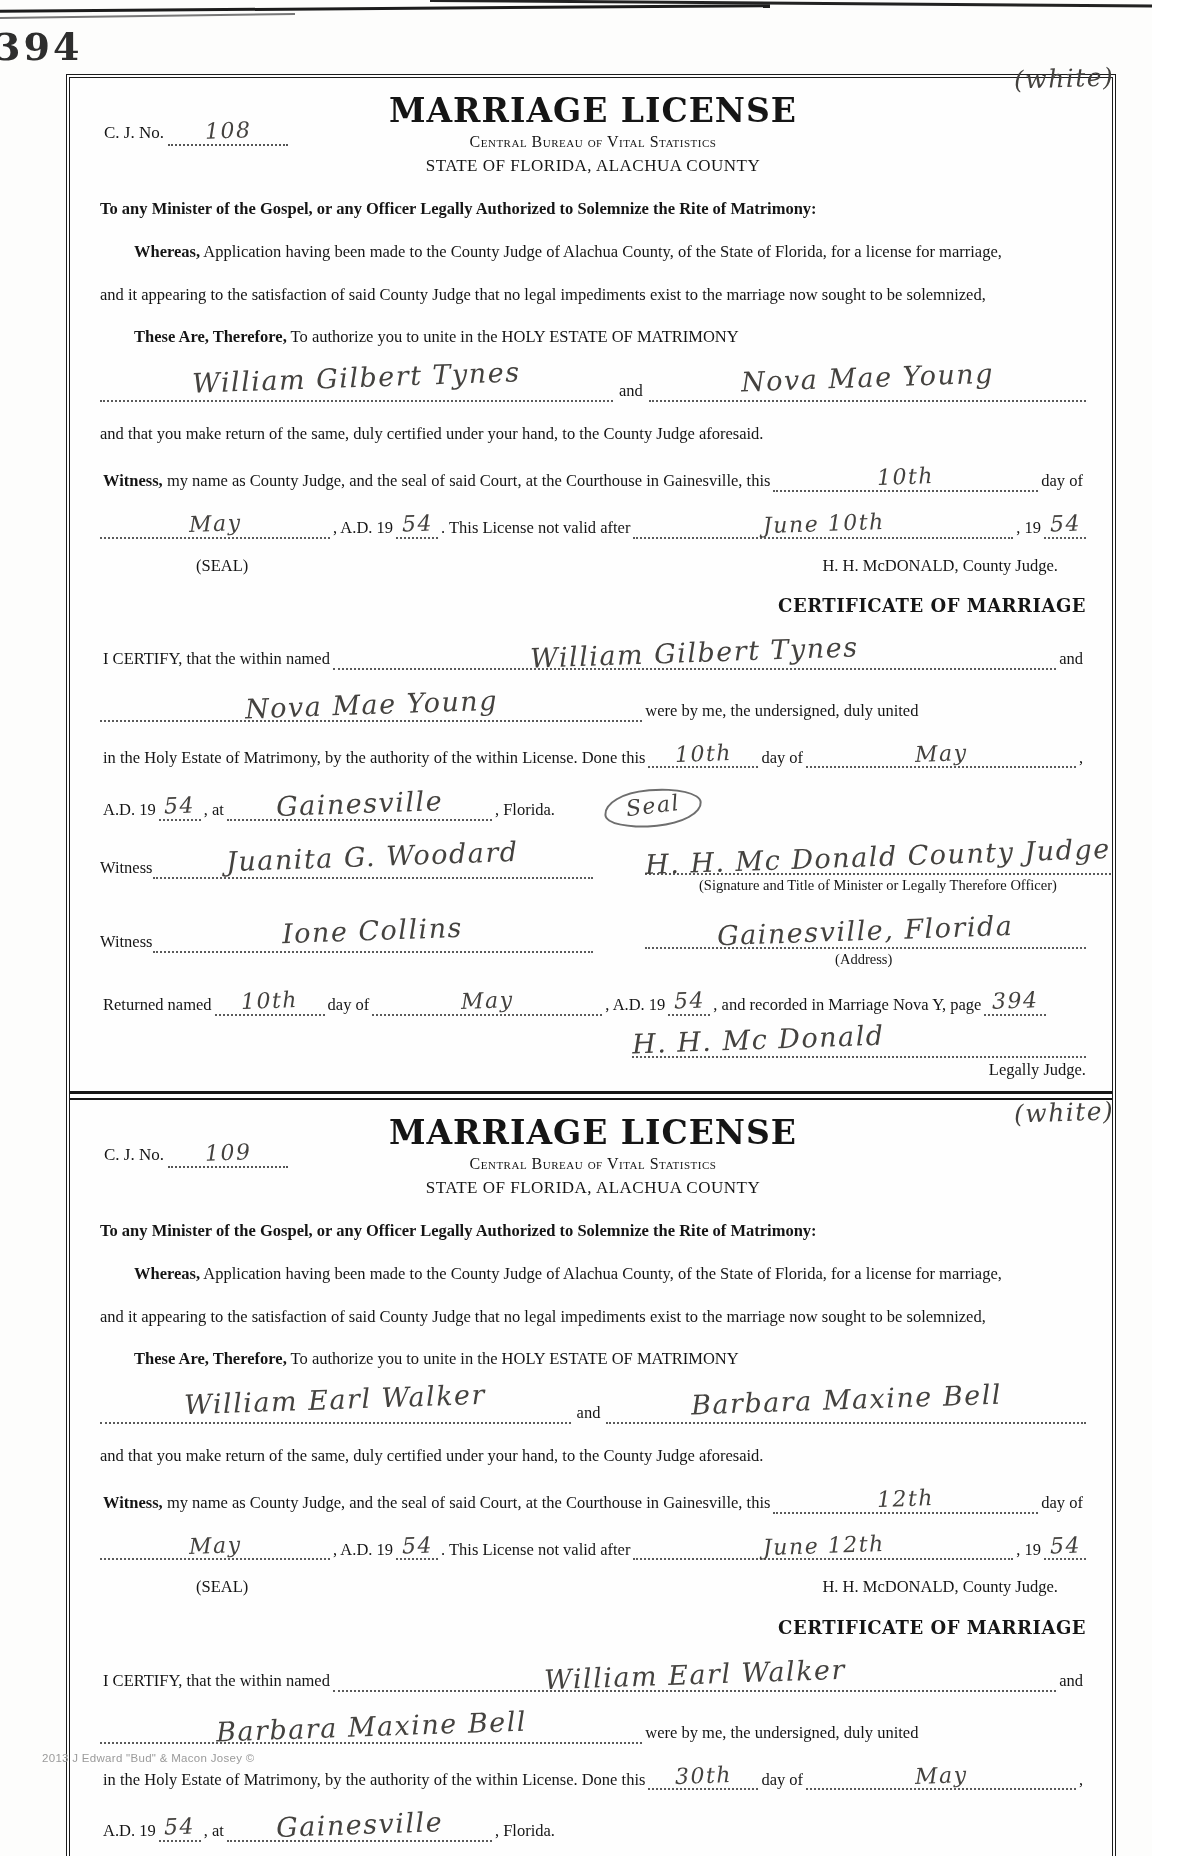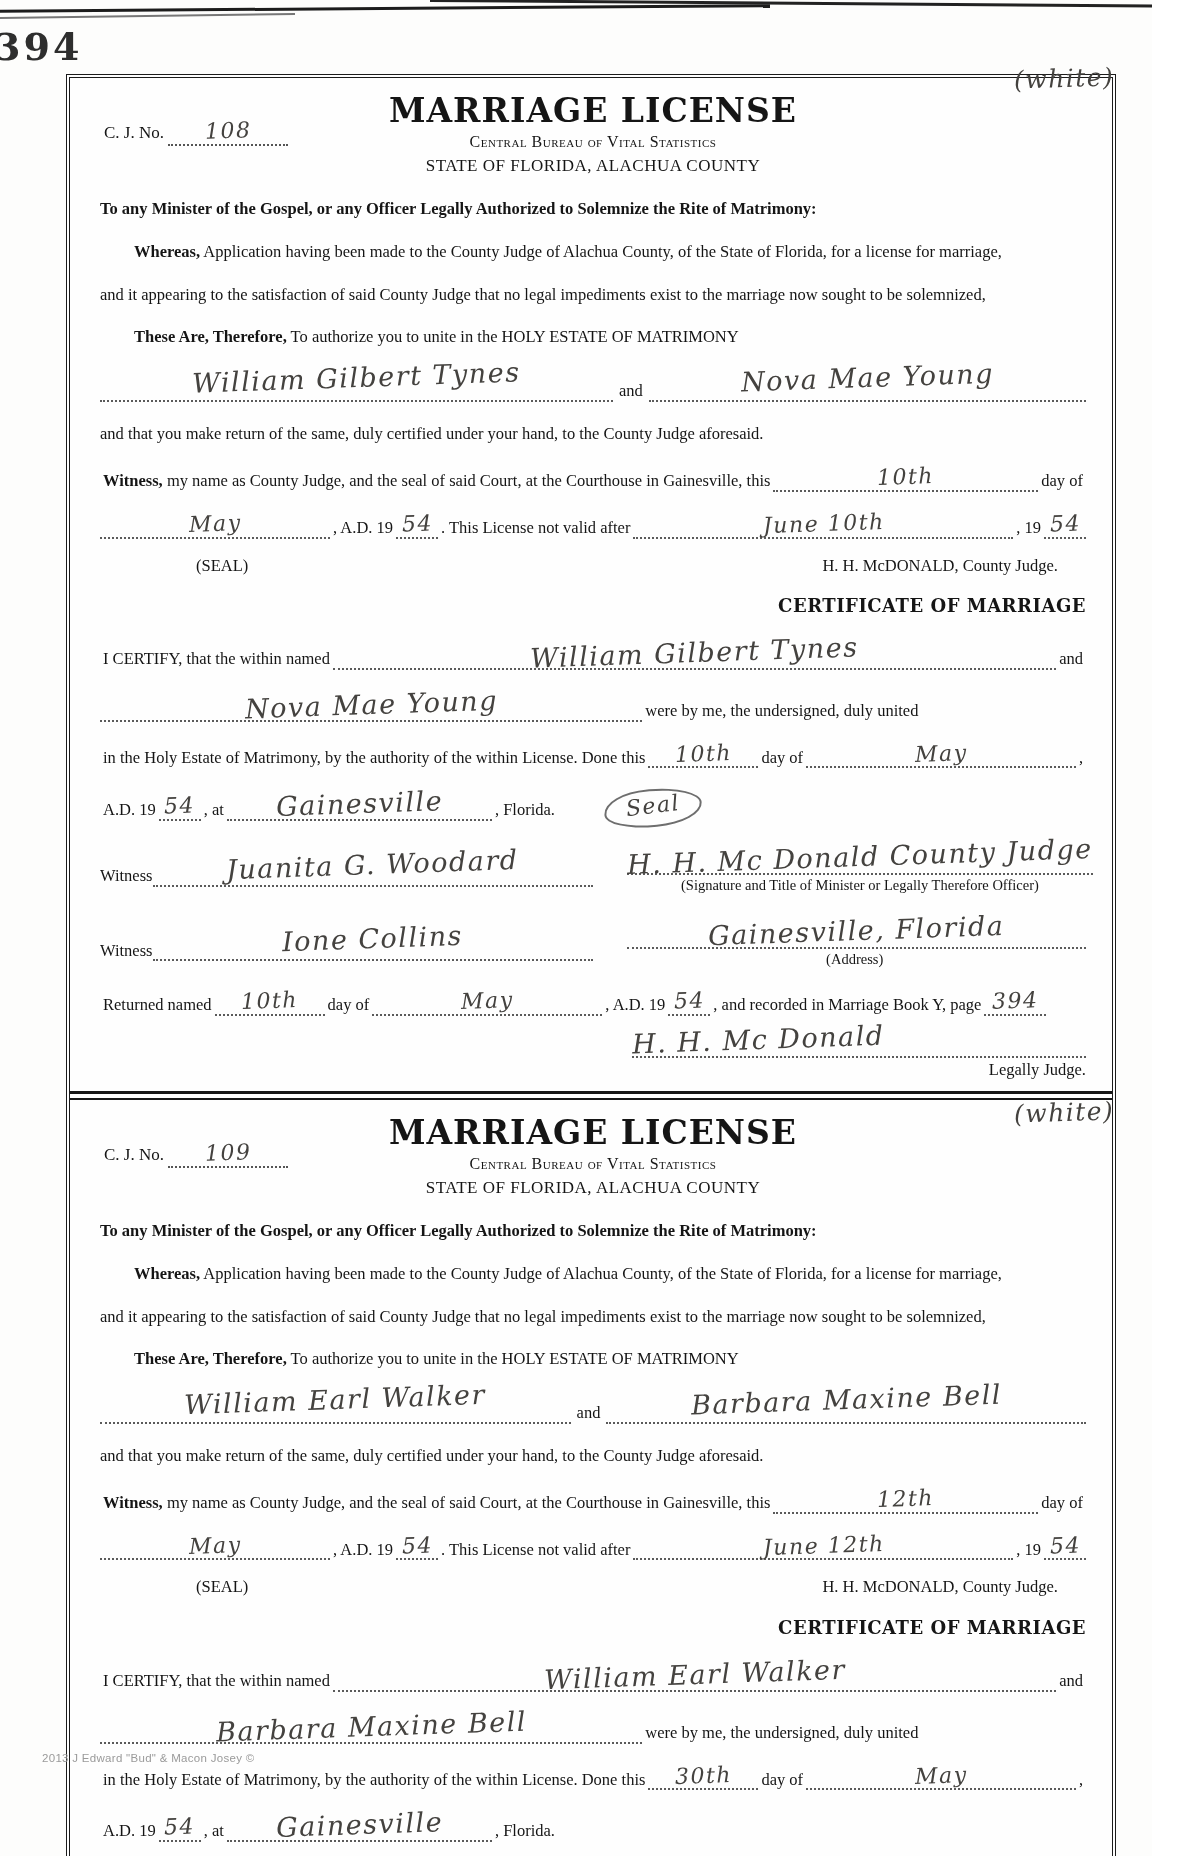--- a/index.html
+++ b/index.html
@@ -73,21 +73,21 @@
   .day-fill{flex:0 0 110px;}
   .month-fill{flex:0 0 230px;}
   .place-fill{flex:0 0 265px;}
   .bride-fill{flex:0 0 55%;}
   .seal-doodle{
     display:inline-block;margin-left:46px;margin-bottom:-6px;
     padding:4px 20px 6px;border:2px solid #6e6e6e;
     border-radius:48% 55% 50% 52% / 60% 48% 58% 44%;
     transform:rotate(-5deg);background:#fefefe;
   }
-  .wrow{display:flex;gap:34px;align-items:center;margin-top:22px;}
+  .wrow{display:flex;gap:52px;align-items:flex-start;margin-top:22px;}
   .wleft{flex:0 0 50%;display:flex;align-items:flex-end;}
   .wleft .fill{height:34px;}
   .wright{flex:1 1 auto;text-align:center;}
   .sigline{border-bottom:2px dotted #5a5a5a;min-height:30px;overflow:visible;}
   .caption{font-size:14.5px;margin-top:1px;}
   .sig-row{display:flex;justify-content:flex-end;margin-top:10px;}
   .sig-col{width:46%;}
   .sig-col .cj-caption{text-align:right;font-size:16.5px;margin-top:1px;}
   .white-note{position:absolute;right:-2px;font-size:25px;z-index:4;}
   .note-1{top:-12px;}
@@ -203,21 +203,21 @@
         </div>
       </div>
 
       <div class="flexrow">
         <span class="nowrap">Returned named</span>
         <span class="fill day-fill"><span class="hw hw-md">10th</span></span>
         <span class="nowrap">day of</span>
         <span class="fill month-fill"><span class="hw hw-md">May</span></span>
         <span class="nowrap">, A.D. 19</span>
         <span class="yr"><span class="hw hw-md">54</span></span>
-        <span class="nowrap">, and recorded in Marriage Book Y, page</span>
+        <span class="nowrap">, and recorded in Marriage Nova Y, page</span>
         <span class="yr wide"><span class="hw hw-md">394</span></span>
       </div>
 
       <div class="sig-row">
         <div class="sig-col">
           <div class="sigline"><span class="hw hw-lg">H. H. Mc Donald</span></div>
           <div class="cj-caption">Legally Judge.</div>
         </div>
       </div>
     </section>

